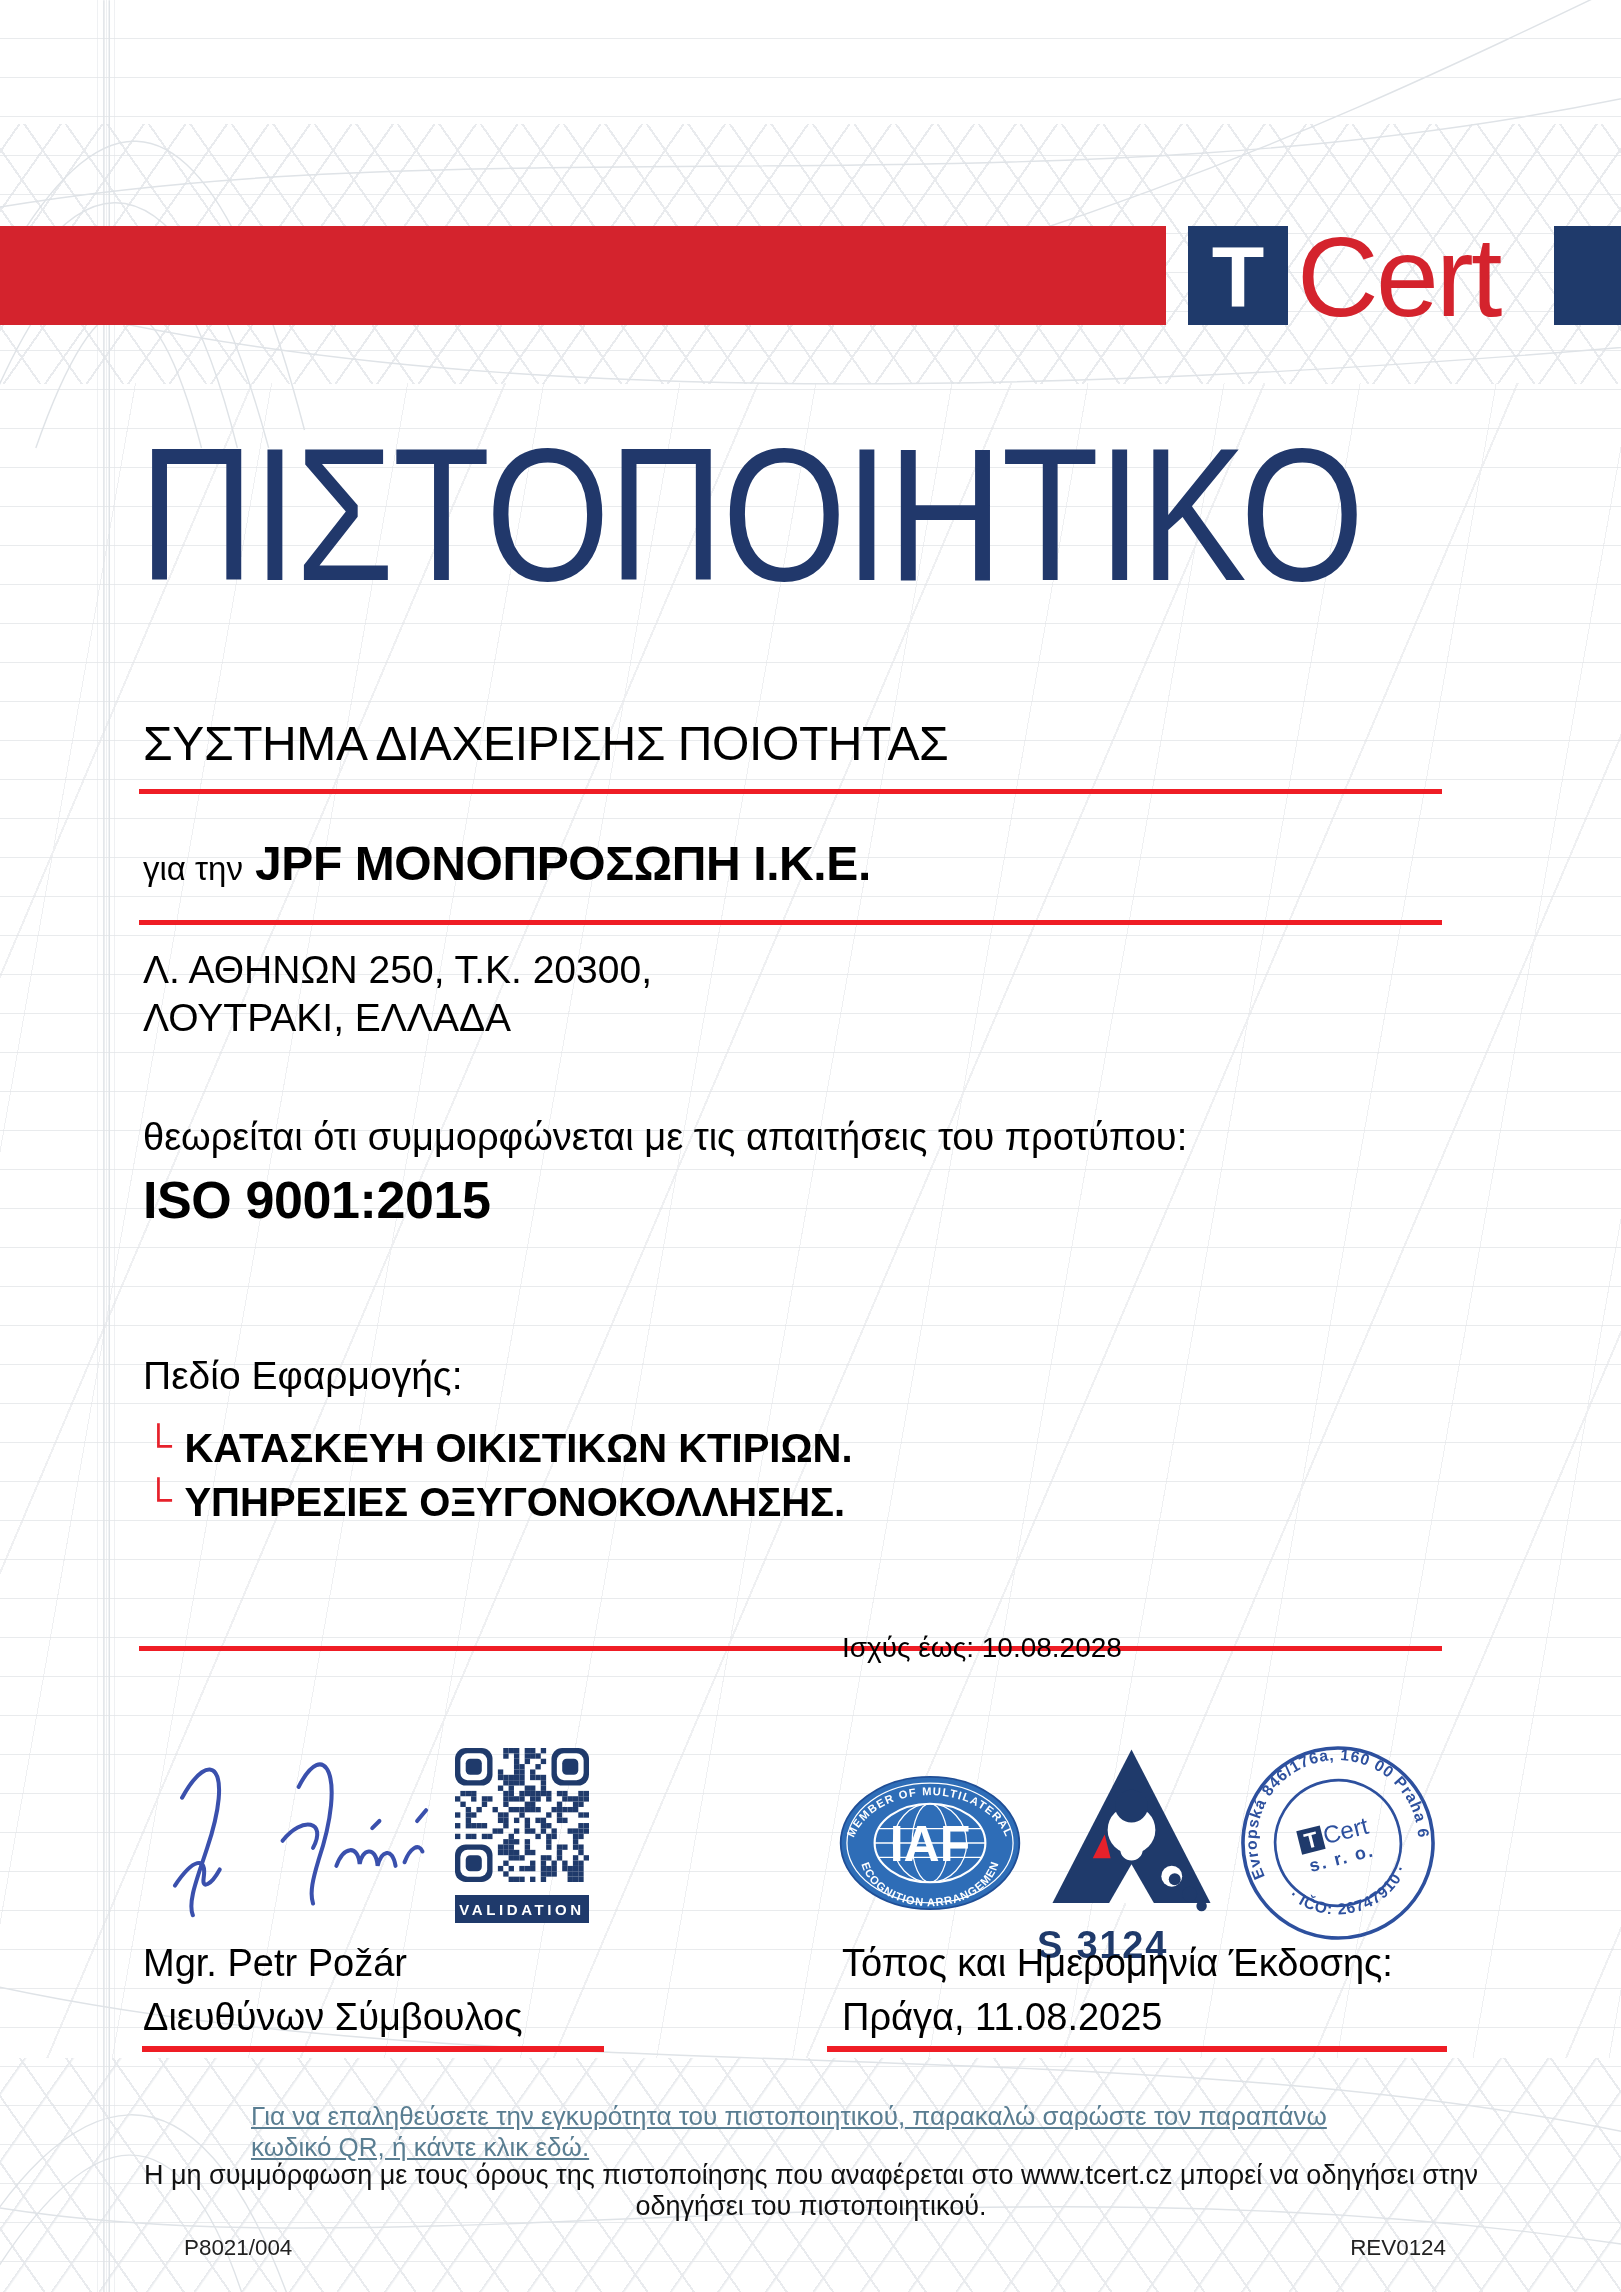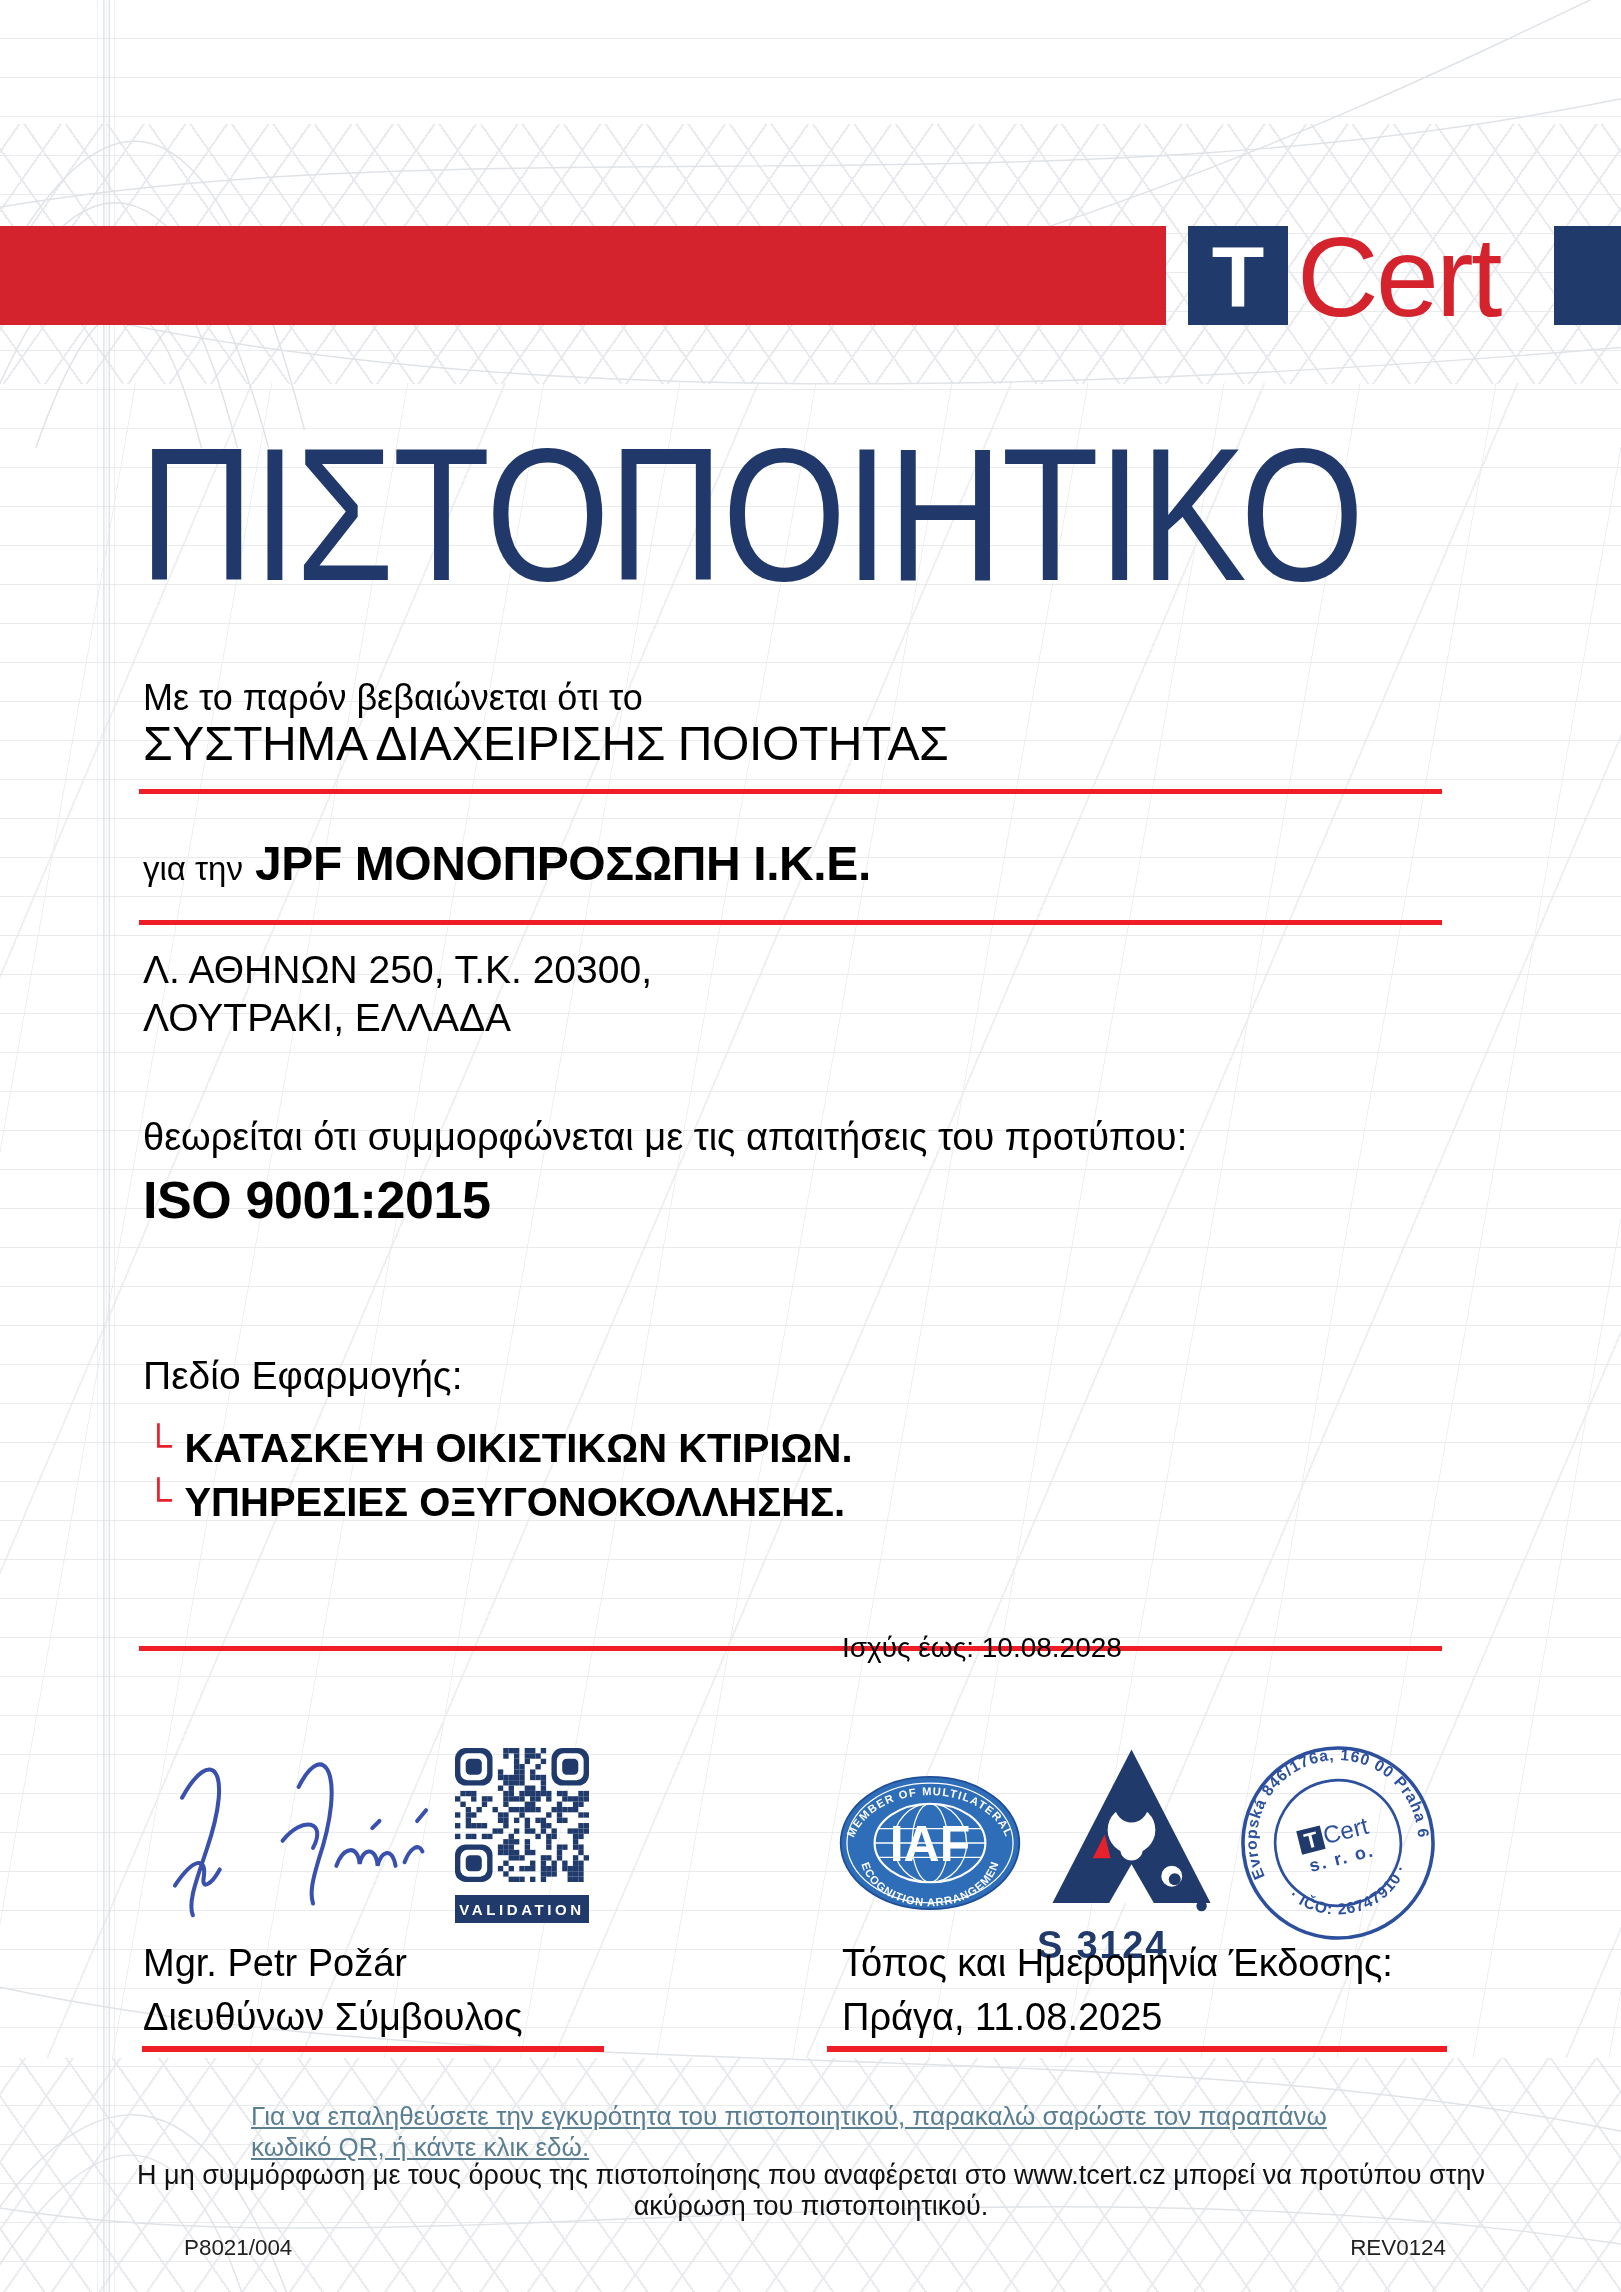--- a/index.html
+++ b/index.html
@@ -133,21 +133,20 @@
 
   <div class="abs banner-red"></div>
   <div class="abs logo-t">
     <span>T</span>
   </div>
   <div class="abs logo-cert">Cert</div>
   <div class="abs corner-blk"></div>
 
   <div class="abs doc-title">ΠΙΣΤΟΠΟΙΗΤΙΚΟ</div>
 
-  <div class="abs intro">Με το παρόν βεβαιώνεται ότι το</div>
   <div class="abs system">ΣΥΣΤΗΜΑ ΔΙΑΧΕΙΡΙΣΗΣ ΠΟΙΟΤΗΤΑΣ</div>
   <div class="abs redline rl1"></div>
 
   <div class="abs company-row">
     <span class="pre">για την</span>
     <span class="name">JPF ΜΟΝΟΠΡΟΣΩΠΗ Ι.Κ.Ε.</span>
   </div>
   <div class="abs redline rl2"></div>
   <div class="abs addr1">Λ. ΑΘΗΝΩΝ 250, Τ.Κ. 20300,</div>
   <div class="abs addr2">ΛΟΥΤΡΑΚΙ, ΕΛΛΑΔΑ</div>
@@ -477,18 +476,18 @@
     <div>Διευθύνων Σύμβουλος</div>
   </div>
   <div class="abs issue-block">
     <div>Τόπος και Ημερομηνία Έκδοσης:</div>
     <div>Πράγα, 11.08.2025</div>
   </div>
   <div class="abs redline rl4a"></div>
   <div class="abs redline rl4b"></div>
 
   <div class="abs verify">Για να επαληθεύσετε την εγκυρότητα του πιστοποιητικού, παρακαλώ σαρώστε τον παραπάνω κωδικό QR, ή κάντε κλικ εδώ.</div>
-  <div class="abs disclaimer">Η μη συμμόρφωση με τους όρους της πιστοποίησης που αναφέρεται στο www.tcert.cz μπορεί να προτύπου στην ακύρωση του πιστοποιητικού.</div>
+  <div class="abs disclaimer">Η μη συμμόρφωση με τους όρους της πιστοποίησης που αναφέρεται στο www.tcert.cz μπορεί να οδηγήσει στην οδηγήσει του πιστοποιητικού.</div>
   <div class="abs code-left">P8021/004</div>
   <div class="abs code-right">REV0124</div>
 
 </div>
 
 
 </body></html>

